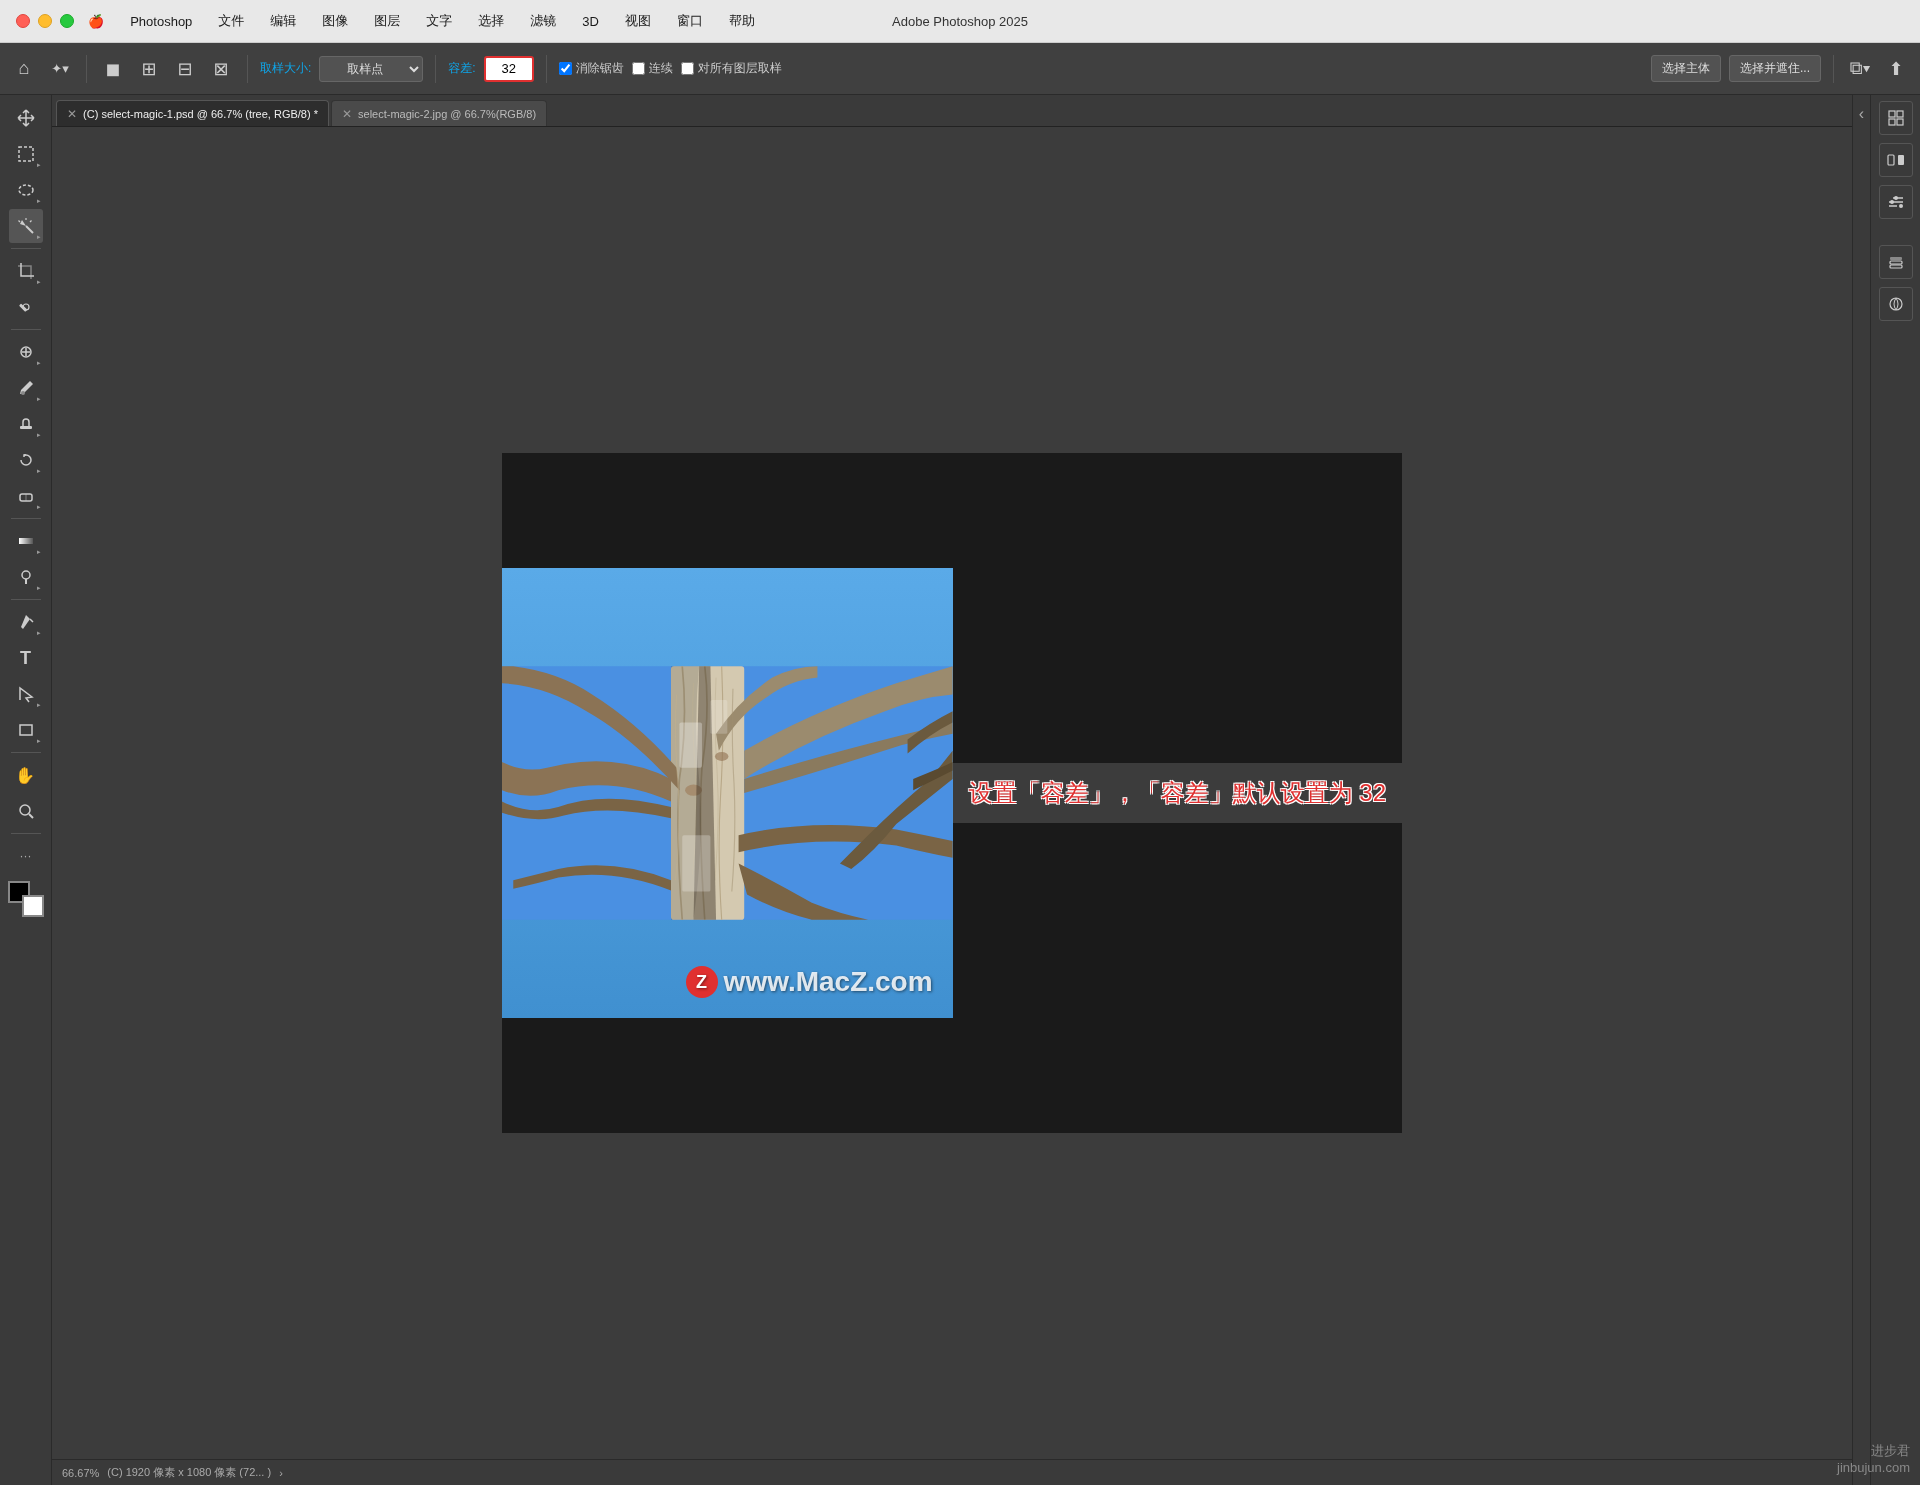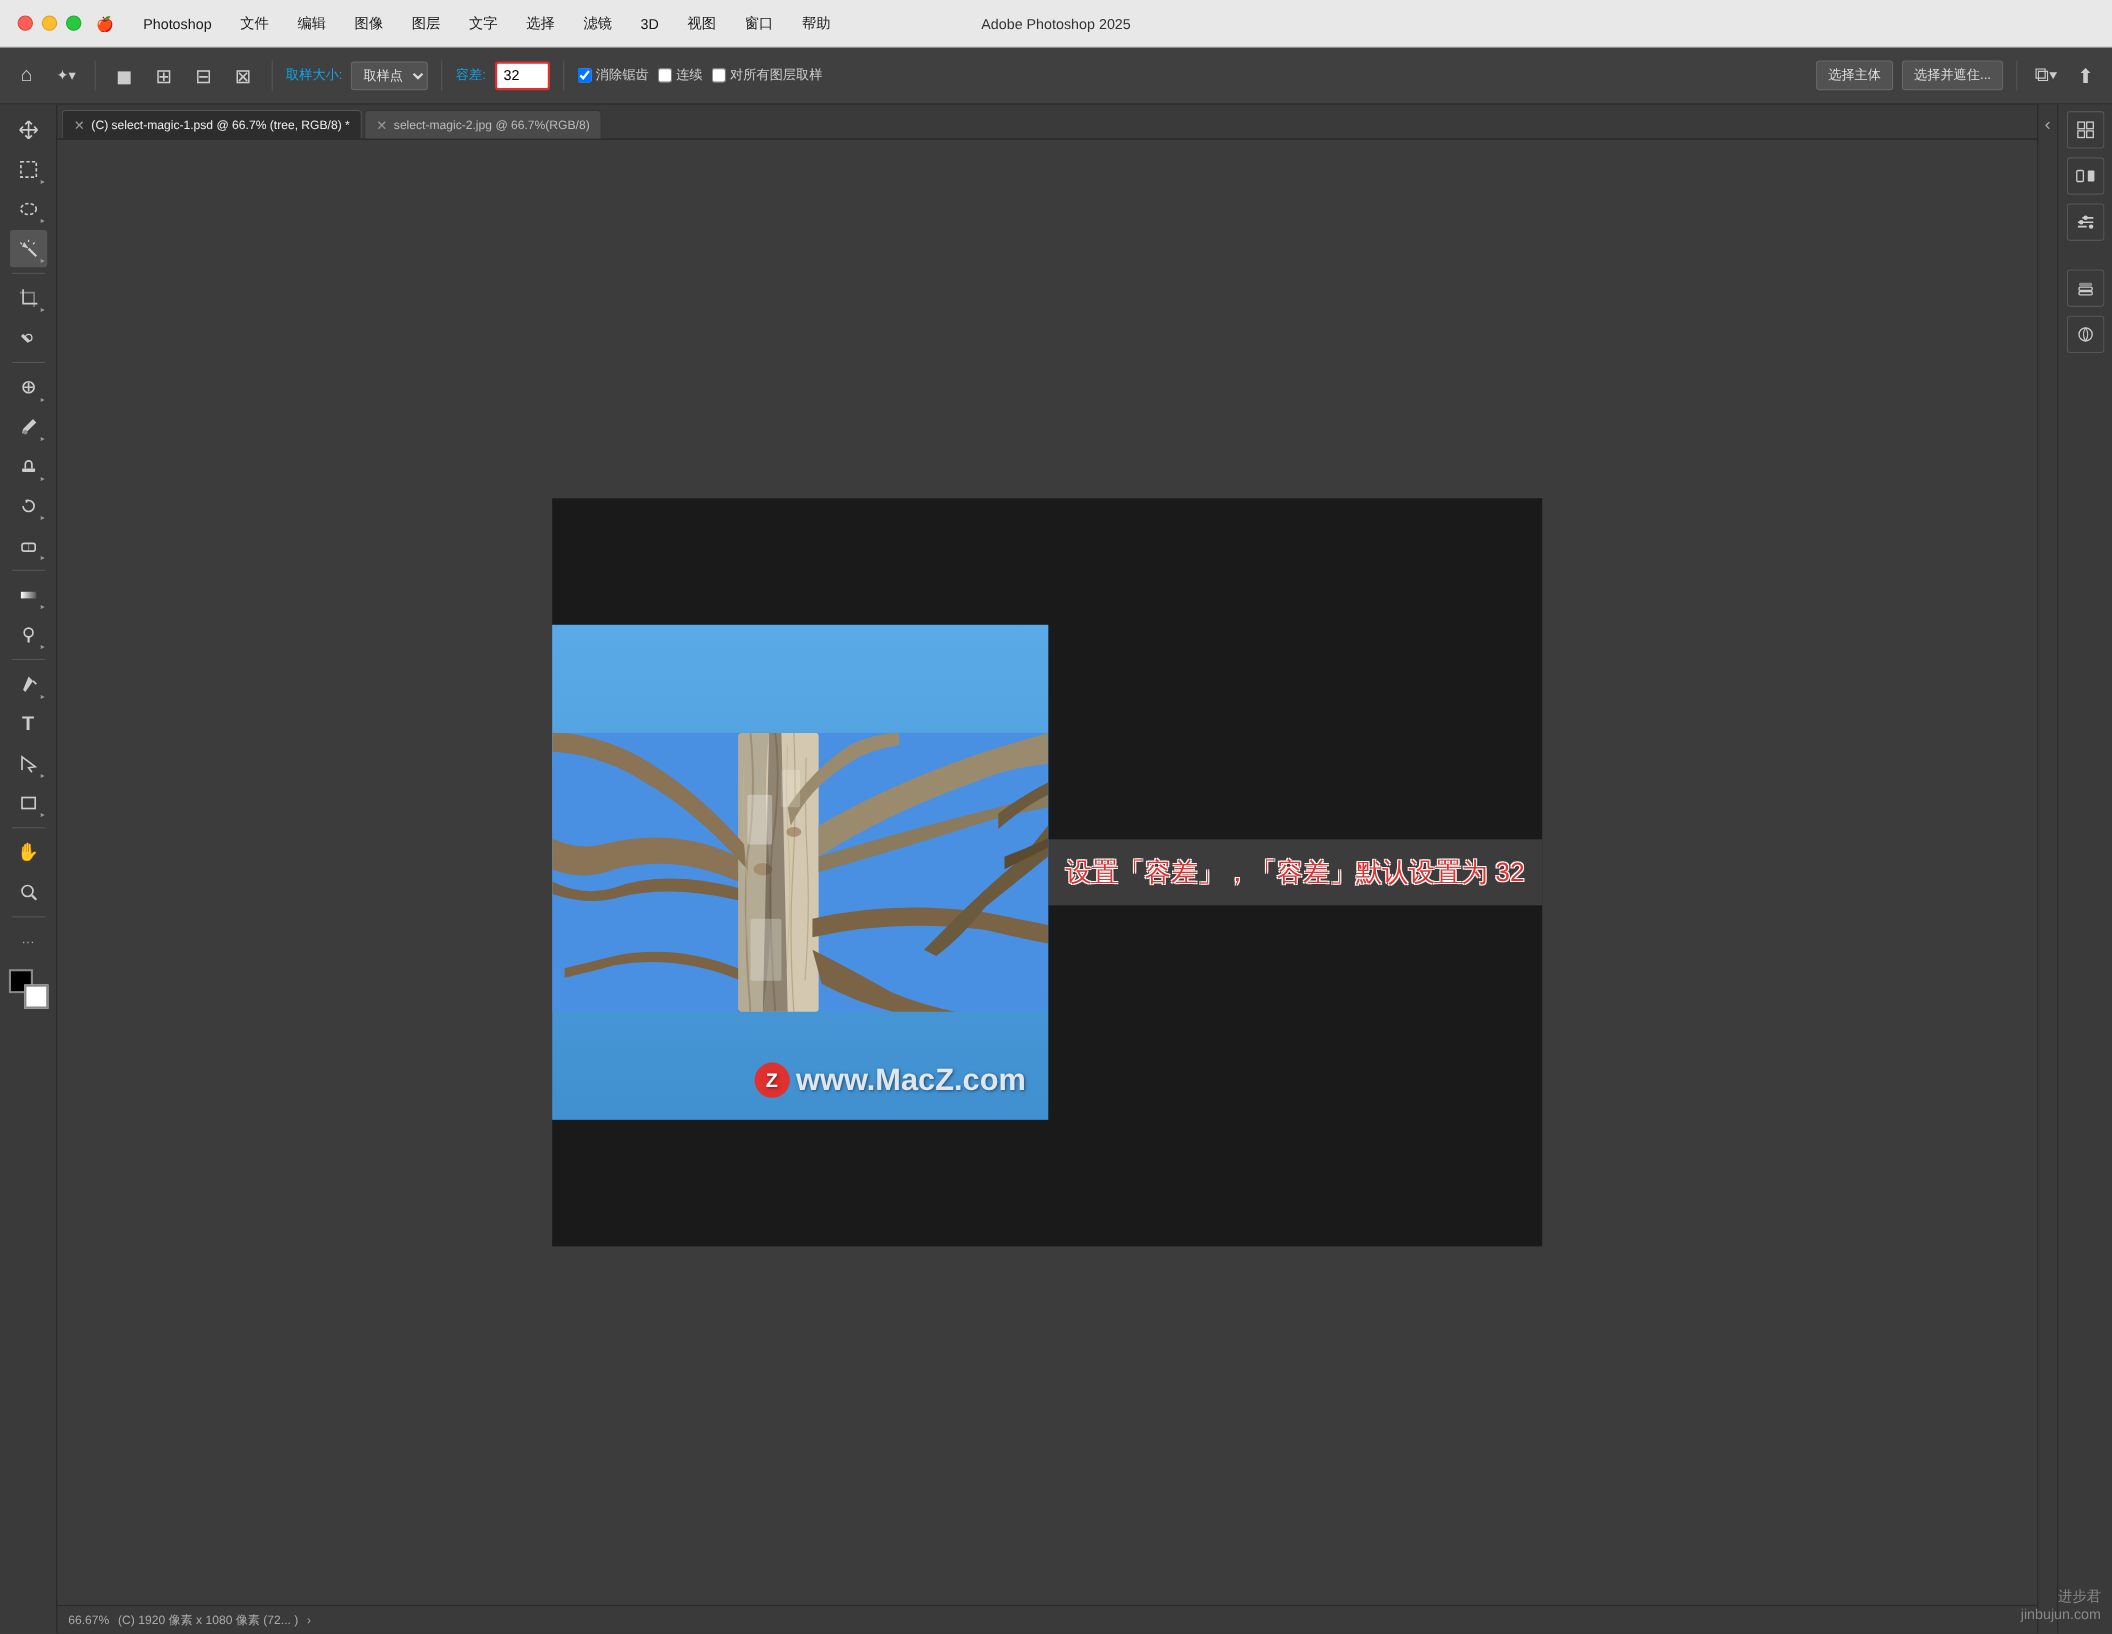--- a/index.html
+++ b/index.html
@@ -25,25 +25,26 @@
     #toolbar {
       width: 100%; height: 52px; background: #404040;
       display: flex; align-items: center; gap: 8px; padding: 0 10px;
       border-bottom: 1px solid #2a2a2a;
     }
     .toolbar-icon { width: 28px; height: 28px; display: flex; align-items: center; justify-content: center; color: #ccc; font-size: 18px; cursor: pointer; border-radius: 3px; }
     .toolbar-sep { width: 1px; height: 28px; background: #555; margin: 0 4px; }
     .toolbar-label { color: #0ea5e9; font-size: 12px; white-space: nowrap; }
     .toolbar-select {
       background: #525252; border: 1px solid #666; color: #ddd;
-      font-size: 12px; padding: 3px 6px; border-radius: 3px; height: 26px; cursor: pointer;
+      font-size: 12px; padding: 3px 23px; border-radius: 3px; height: 26px; cursor: pointer;
     }
     .tolerance-box {
       background: #fff; border: 2px solid #e03030; color: #000;
       font-size: 13px; padding: 2px 6px; border-radius: 3px; width: 50px; height: 26px;
+      text-align: center;
     }
     .toolbar-checkbox { display: flex; gap: 4px; color: #ccc; font-size: 12px; cursor: pointer; }
     .toolbar-checkbox input { cursor: pointer; }
     .toolbar-btn {
       background: #525252; border: 1px solid #666; color: #ddd;
       font-size: 12px; padding: 4px 10px; border-radius: 3px; cursor: pointer; white-space: nowrap;
     }
 
     
     #main-area { display: flex; width: 100%; height: calc(1485px - 43px - 52px); }

